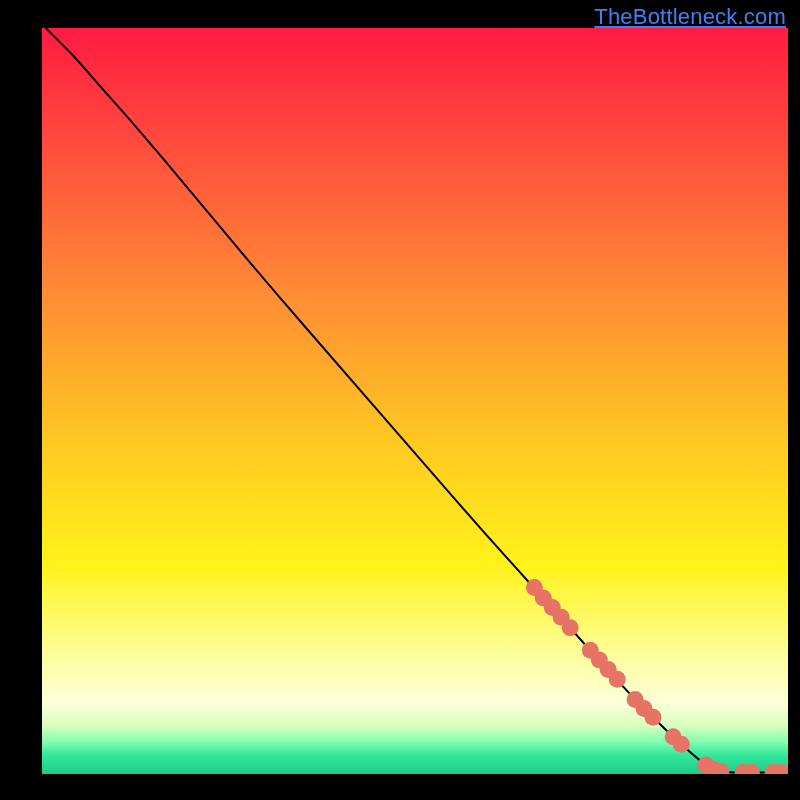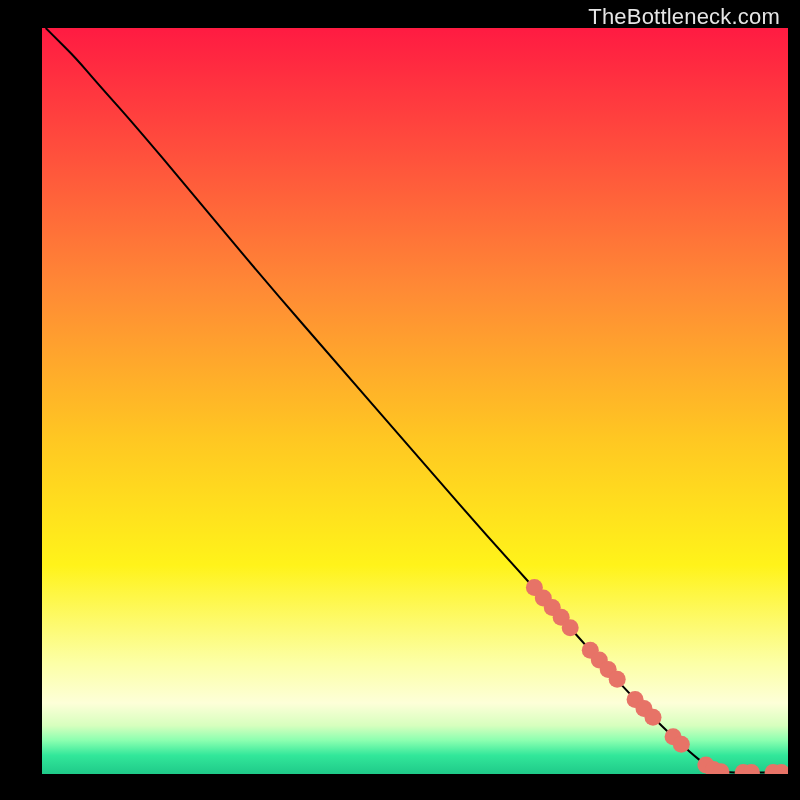--- a/index.html
+++ b/index.html
@@ -13,26 +13,27 @@
   }
   .frame {
     position: relative;
     width: 800px;
     height: 800px;
     background: #000;
   }
   .watermark {
     position: absolute;
     top: 4px;
-    right: 20px;
-    color: #e5e5e5;
+    right: 14px;
+    color: #3b82f6;
     font-size: 22px;
     font-weight: 500;
     letter-spacing: 0.2px;
     z-index: 10;
+    text-decoration: underline;
   }
   .plot-area {
     position: absolute;
     left: 42px;
     top: 28px;
     width: 746px;
     height: 746px;
   }
   svg {
     display: block;

